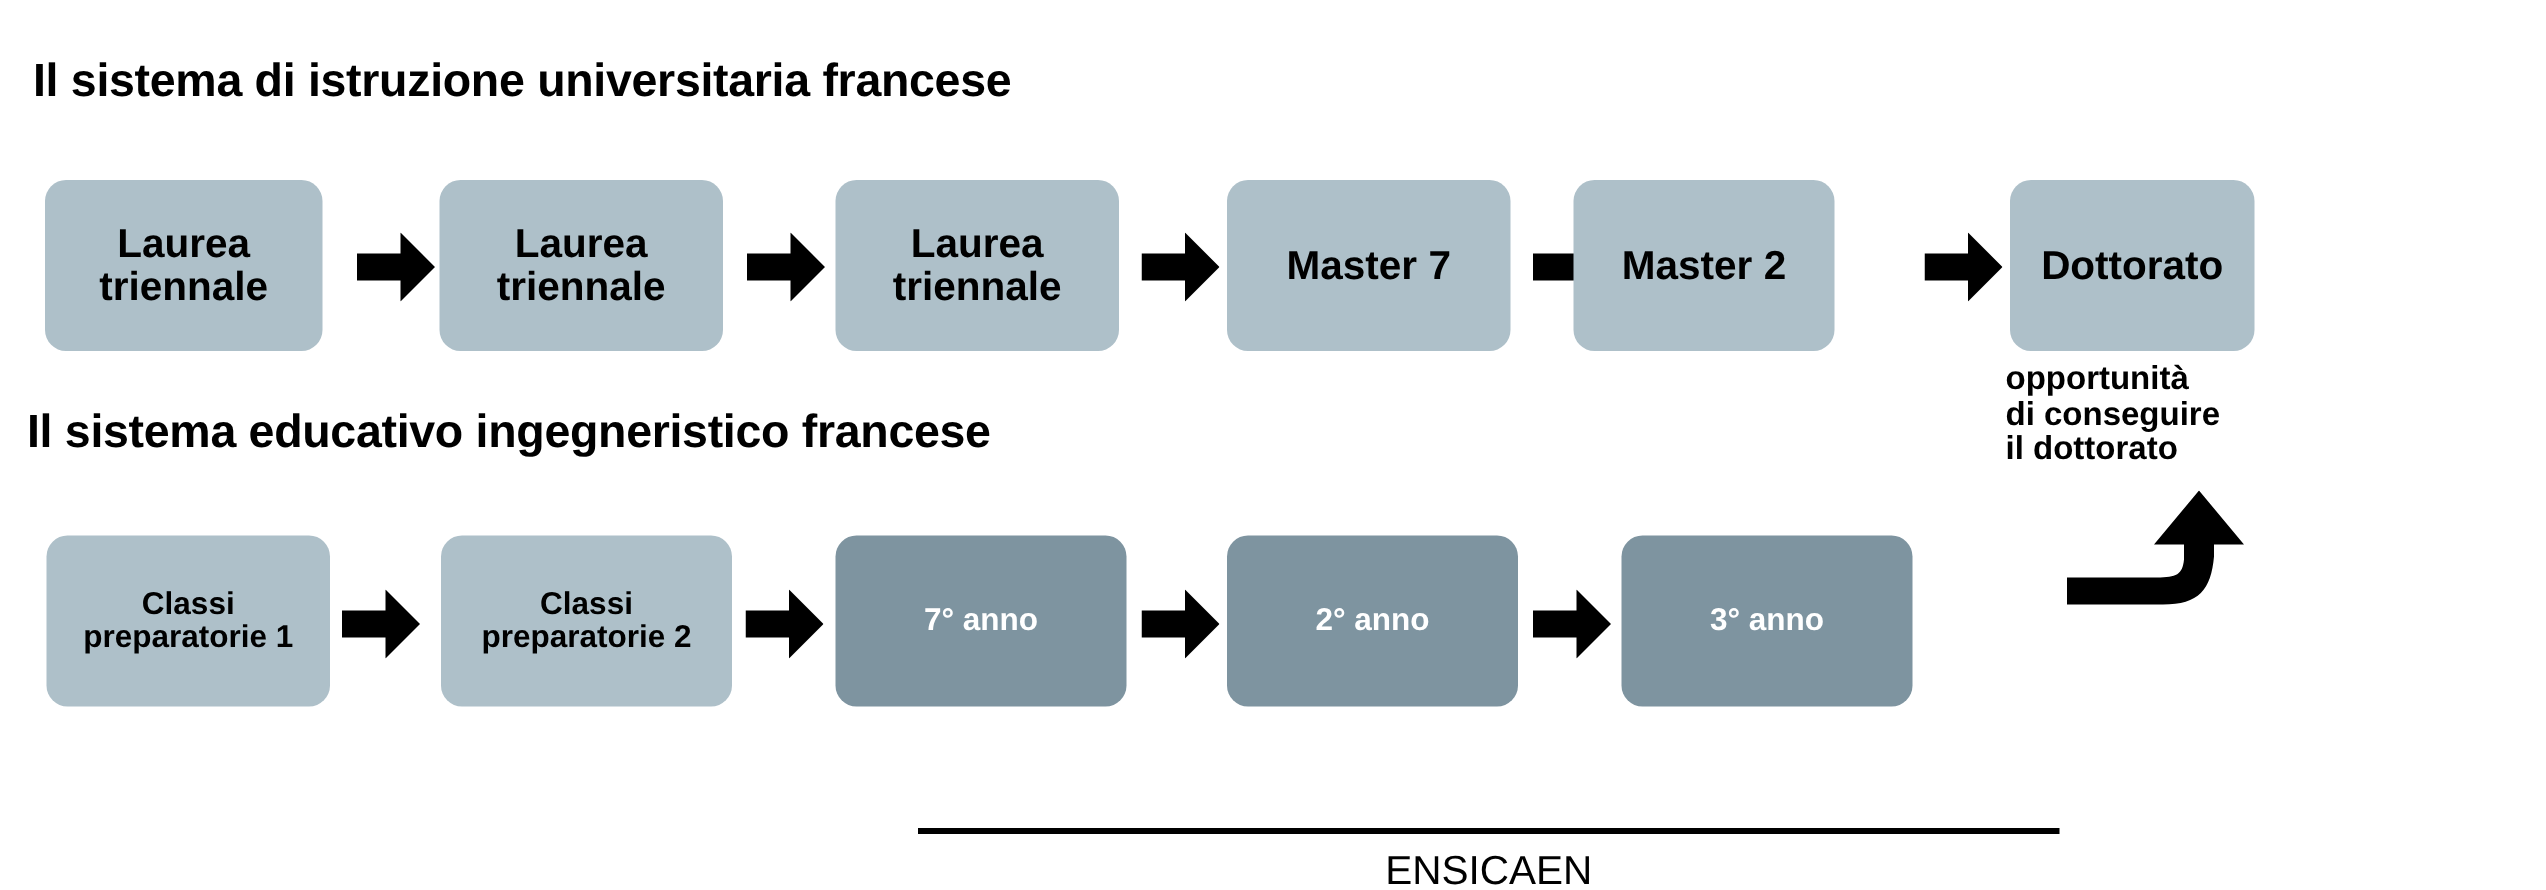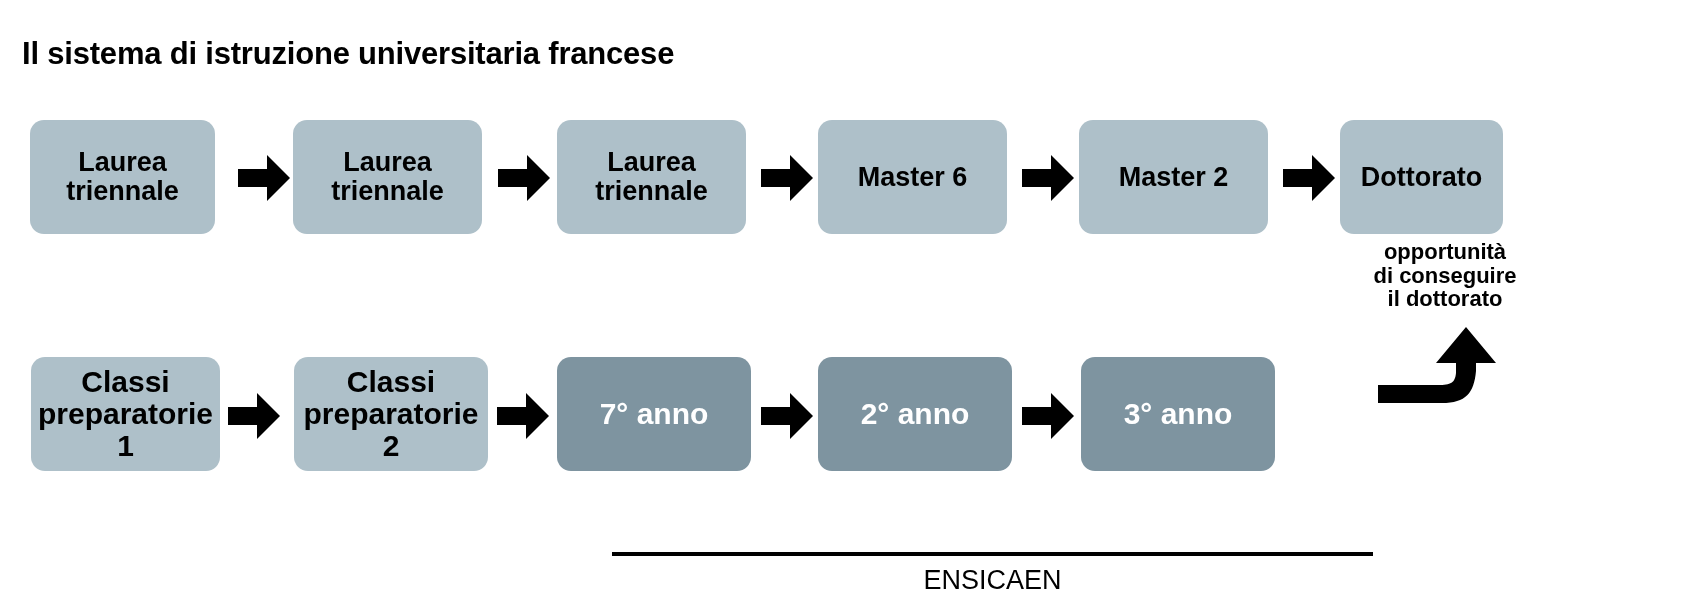--- a/index.html
+++ b/index.html
@@ -38,36 +38,35 @@
     font-weight: bold;
     line-height: 1.06;
     box-sizing: border-box;
     padding: 2px 20px;
   }
   .node.light { background: #aec0c9; color: #000000; }
   .node.dark  { background: #7e94a0; color: #ffffff; }
   .node .label { display: block; white-space: pre-line; }
 
   .row-top .node   { top: 93px;  height: 114px; font-size: 27px; }
-  .row-bottom .node{ top: 330px; height: 114px; font-size: 30px; }
+  .row-bottom .node{ top: 330px; height: 114px; font-size: 21px; }
 
   
   .block-arrow {
     position: absolute;
     width: 52px;
     height: 46px;
   }
   .block-arrow svg { display: block; width: 100%; height: 100%; }
 
   #doctorate-note {
     position: absolute;
     left: 1337px;
     top: 213px;
     width: 216px;
-    text-align: center;
     font-size: 22px;
     font-weight: bold;
     line-height: 1.07;
     color: #000000;
     white-space: pre-line;
   }
 
   #ensicaen-rule {
     position: absolute;
     left: 612px;
@@ -129,46 +128,47 @@
       <span class="label">Laurea
 triennale</span>
     </div>
     <div class="block-arrow" style="left:761px; top:128px;">
       <svg viewBox="0 0 52 46" xmlns="http://www.w3.org/2000/svg">
         <path d="M0 14 L29 14 L29 0 L52 23 L29 46 L29 32 L0 32 Z" fill="#000000"></path>
       </svg>
     </div>
 
     <div class="node light" style="left:818px; width:189px;">
-      <span class="label">Master 6</span>
+      <span class="label">Master 7</span>
     </div>
     <div class="block-arrow" style="left:1022px; top:128px;">
       <svg viewBox="0 0 52 46" xmlns="http://www.w3.org/2000/svg">
         <path d="M0 14 L29 14 L29 0 L52 23 L29 46 L29 32 L0 32 Z" fill="#000000"></path>
       </svg>
     </div>
 
-    <div class="node light" style="left:1079px; width:189px;">
+    <div class="node light" style="left:1049px; width:174px;">
       <span class="label">Master 2</span>
     </div>
     <div class="block-arrow" style="left:1283px; top:128px;">
       <svg viewBox="0 0 52 46" xmlns="http://www.w3.org/2000/svg">
         <path d="M0 14 L29 14 L29 0 L52 23 L29 46 L29 32 L0 32 Z" fill="#000000"></path>
       </svg>
     </div>
 
     <div class="node light" style="left:1340px; width:163px;">
       <span class="label">Dottorato</span>
     </div>
   </div>
 
   <div id="doctorate-note">opportunità
 di conseguire
 il dottorato</div>
 
+  <div class="section-title" id="title-engineering">Il sistema educativo ingegneristico francese</div>
 
   <div class="row-bottom">
 
     <div class="node light" style="left:31px;  width:189px;">
       <span class="label">Classi
 preparatorie 1</span>
     </div>
     <div class="block-arrow" style="left:228px; top:366px;">
       <svg viewBox="0 0 52 46" xmlns="http://www.w3.org/2000/svg">
         <path d="M0 14 L29 14 L29 0 L52 23 L29 46 L29 32 L0 32 Z" fill="#000000"></path>

